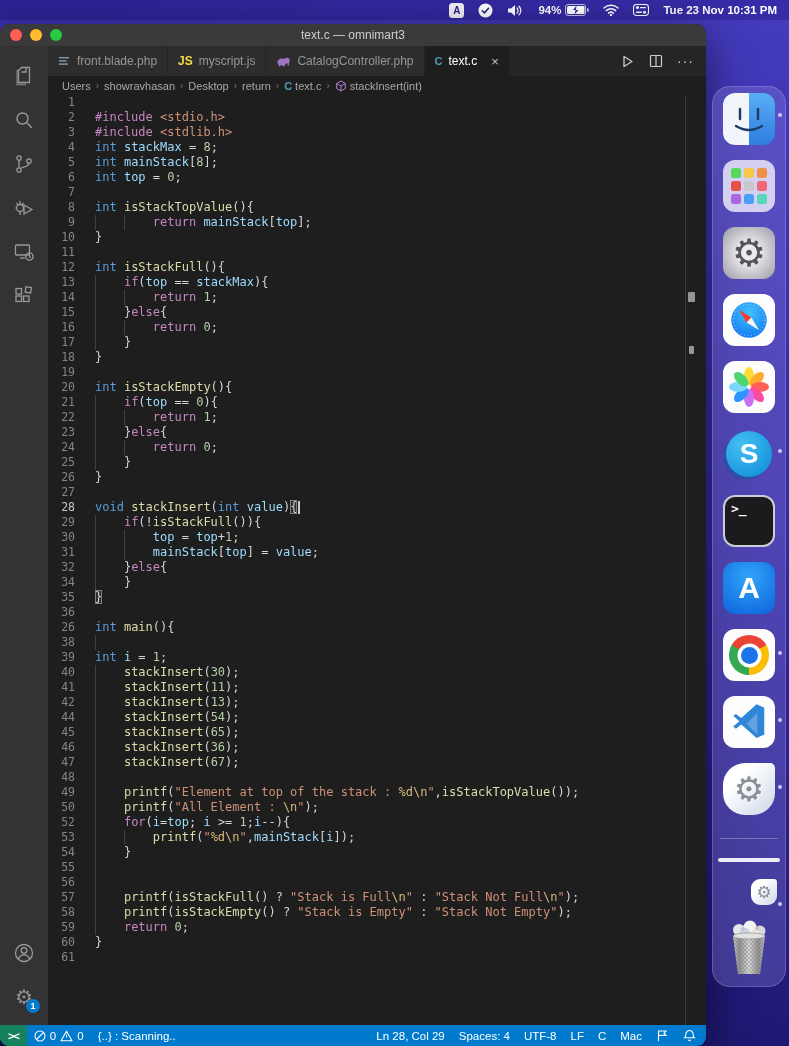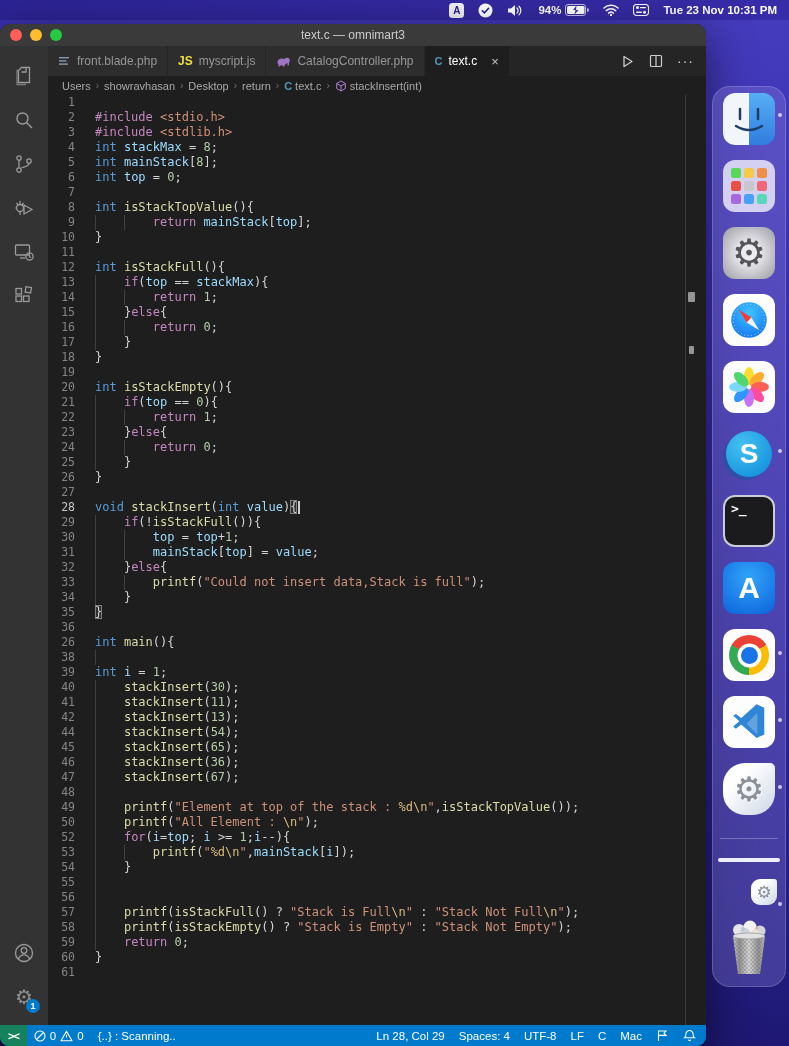--- a/index.html
+++ b/index.html
@@ -320,21 +320,20 @@
             <div class="code-line"><span class="guide" style="left: calc(0ch + 47px);"></span><span class="ln">23</span><span class="lc"><span class="tk-p">    }</span><span class="tk-c">else</span><span class="tk-p">{</span></span></div>
             <div class="code-line"><span class="guide" style="left: calc(0ch + 47px);"></span><span class="guide" style="left: calc(4ch + 47px);"></span><span class="ln">24</span><span class="lc"><span class="tk-p">        </span><span class="tk-c">return</span><span class="tk-p"> </span><span class="tk-n">0</span><span class="tk-p">;</span></span></div>
             <div class="code-line"><span class="guide" style="left: calc(0ch + 47px);"></span><span class="ln">25</span><span class="lc"><span class="tk-p">    }</span></span></div>
             <div class="code-line"><span class="ln">26</span><span class="lc"><span class="tk-p">}</span></span></div>
             <div class="code-line"><span class="ln">27</span><span class="lc"></span></div>
             <div class="code-line"><span class="ln active">28</span><span class="lc"><span class="tk-k">void</span><span class="tk-f"> stackInsert</span><span class="tk-p">(</span><span class="tk-k">int</span><span class="tk-v"> value</span><span class="tk-p">)</span><span class="tk-bm">{</span><span class="caret"></span></span></div>
             <div class="code-line"><span class="guide" style="left: calc(0ch + 47px);"></span><span class="ln">29</span><span class="lc"><span class="tk-p">    </span><span class="tk-c">if</span><span class="tk-p">(!</span><span class="tk-f">isStackFull</span><span class="tk-p">()){</span></span></div>
             <div class="code-line"><span class="guide" style="left: calc(0ch + 47px);"></span><span class="guide" style="left: calc(4ch + 47px);"></span><span class="ln">30</span><span class="lc"><span class="tk-p">        </span><span class="tk-v">top</span><span class="tk-p"> = </span><span class="tk-v">top</span><span class="tk-p">+</span><span class="tk-n">1</span><span class="tk-p">;</span></span></div>
             <div class="code-line"><span class="guide" style="left: calc(0ch + 47px);"></span><span class="guide" style="left: calc(4ch + 47px);"></span><span class="ln">31</span><span class="lc"><span class="tk-p">        </span><span class="tk-v">mainStack</span><span class="tk-p">[</span><span class="tk-v">top</span><span class="tk-p">] = </span><span class="tk-v">value</span><span class="tk-p">;</span></span></div>
             <div class="code-line"><span class="guide" style="left: calc(0ch + 47px);"></span><span class="ln">32</span><span class="lc"><span class="tk-p">    }</span><span class="tk-c">else</span><span class="tk-p">{</span></span></div>
-            <div class="code-line"><span class="guide" style="left: calc(0ch + 47px);"></span><span class="guide" style="left: calc(4ch + 47px);"></span><span class="ln">33</span><span class="lc"><span class="tk-p">        </span><span class="tk-f">printf</span><span class="tk-p">(</span><span class="tk-s">"Could not insert data,Stack is full"</span><span class="tk-p">);</span></span></div>
             <div class="code-line"><span class="guide" style="left: calc(0ch + 47px);"></span><span class="ln">34</span><span class="lc"><span class="tk-p">    }</span></span></div>
             <div class="code-line"><span class="ln">35</span><span class="lc"><span class="tk-bm">}</span></span></div>
             <div class="code-line"><span class="ln">36</span><span class="lc"></span></div>
             <div class="code-line"><span class="ln">26</span><span class="lc"><span class="tk-k">int</span><span class="tk-f"> main</span><span class="tk-p">(){</span></span></div>
             <div class="code-line"><span class="guide" style="left: calc(0ch + 47px);"></span><span class="ln">38</span><span class="lc"></span></div>
             <div class="code-line"><span class="ln">39</span><span class="lc"><span class="tk-k">int</span><span class="tk-v"> i</span><span class="tk-p"> = </span><span class="tk-n">1</span><span class="tk-p">;</span></span></div>
             <div class="code-line"><span class="guide" style="left: calc(0ch + 47px);"></span><span class="ln">40</span><span class="lc"><span class="tk-p">    </span><span class="tk-f">stackInsert</span><span class="tk-p">(</span><span class="tk-n">30</span><span class="tk-p">);</span></span></div>
             <div class="code-line"><span class="guide" style="left: calc(0ch + 47px);"></span><span class="ln">41</span><span class="lc"><span class="tk-p">    </span><span class="tk-f">stackInsert</span><span class="tk-p">(</span><span class="tk-n">11</span><span class="tk-p">);</span></span></div>
             <div class="code-line"><span class="guide" style="left: calc(0ch + 47px);"></span><span class="ln">42</span><span class="lc"><span class="tk-p">    </span><span class="tk-f">stackInsert</span><span class="tk-p">(</span><span class="tk-n">13</span><span class="tk-p">);</span></span></div>
             <div class="code-line"><span class="guide" style="left: calc(0ch + 47px);"></span><span class="ln">44</span><span class="lc"><span class="tk-p">    </span><span class="tk-f">stackInsert</span><span class="tk-p">(</span><span class="tk-n">54</span><span class="tk-p">);</span></span></div>

